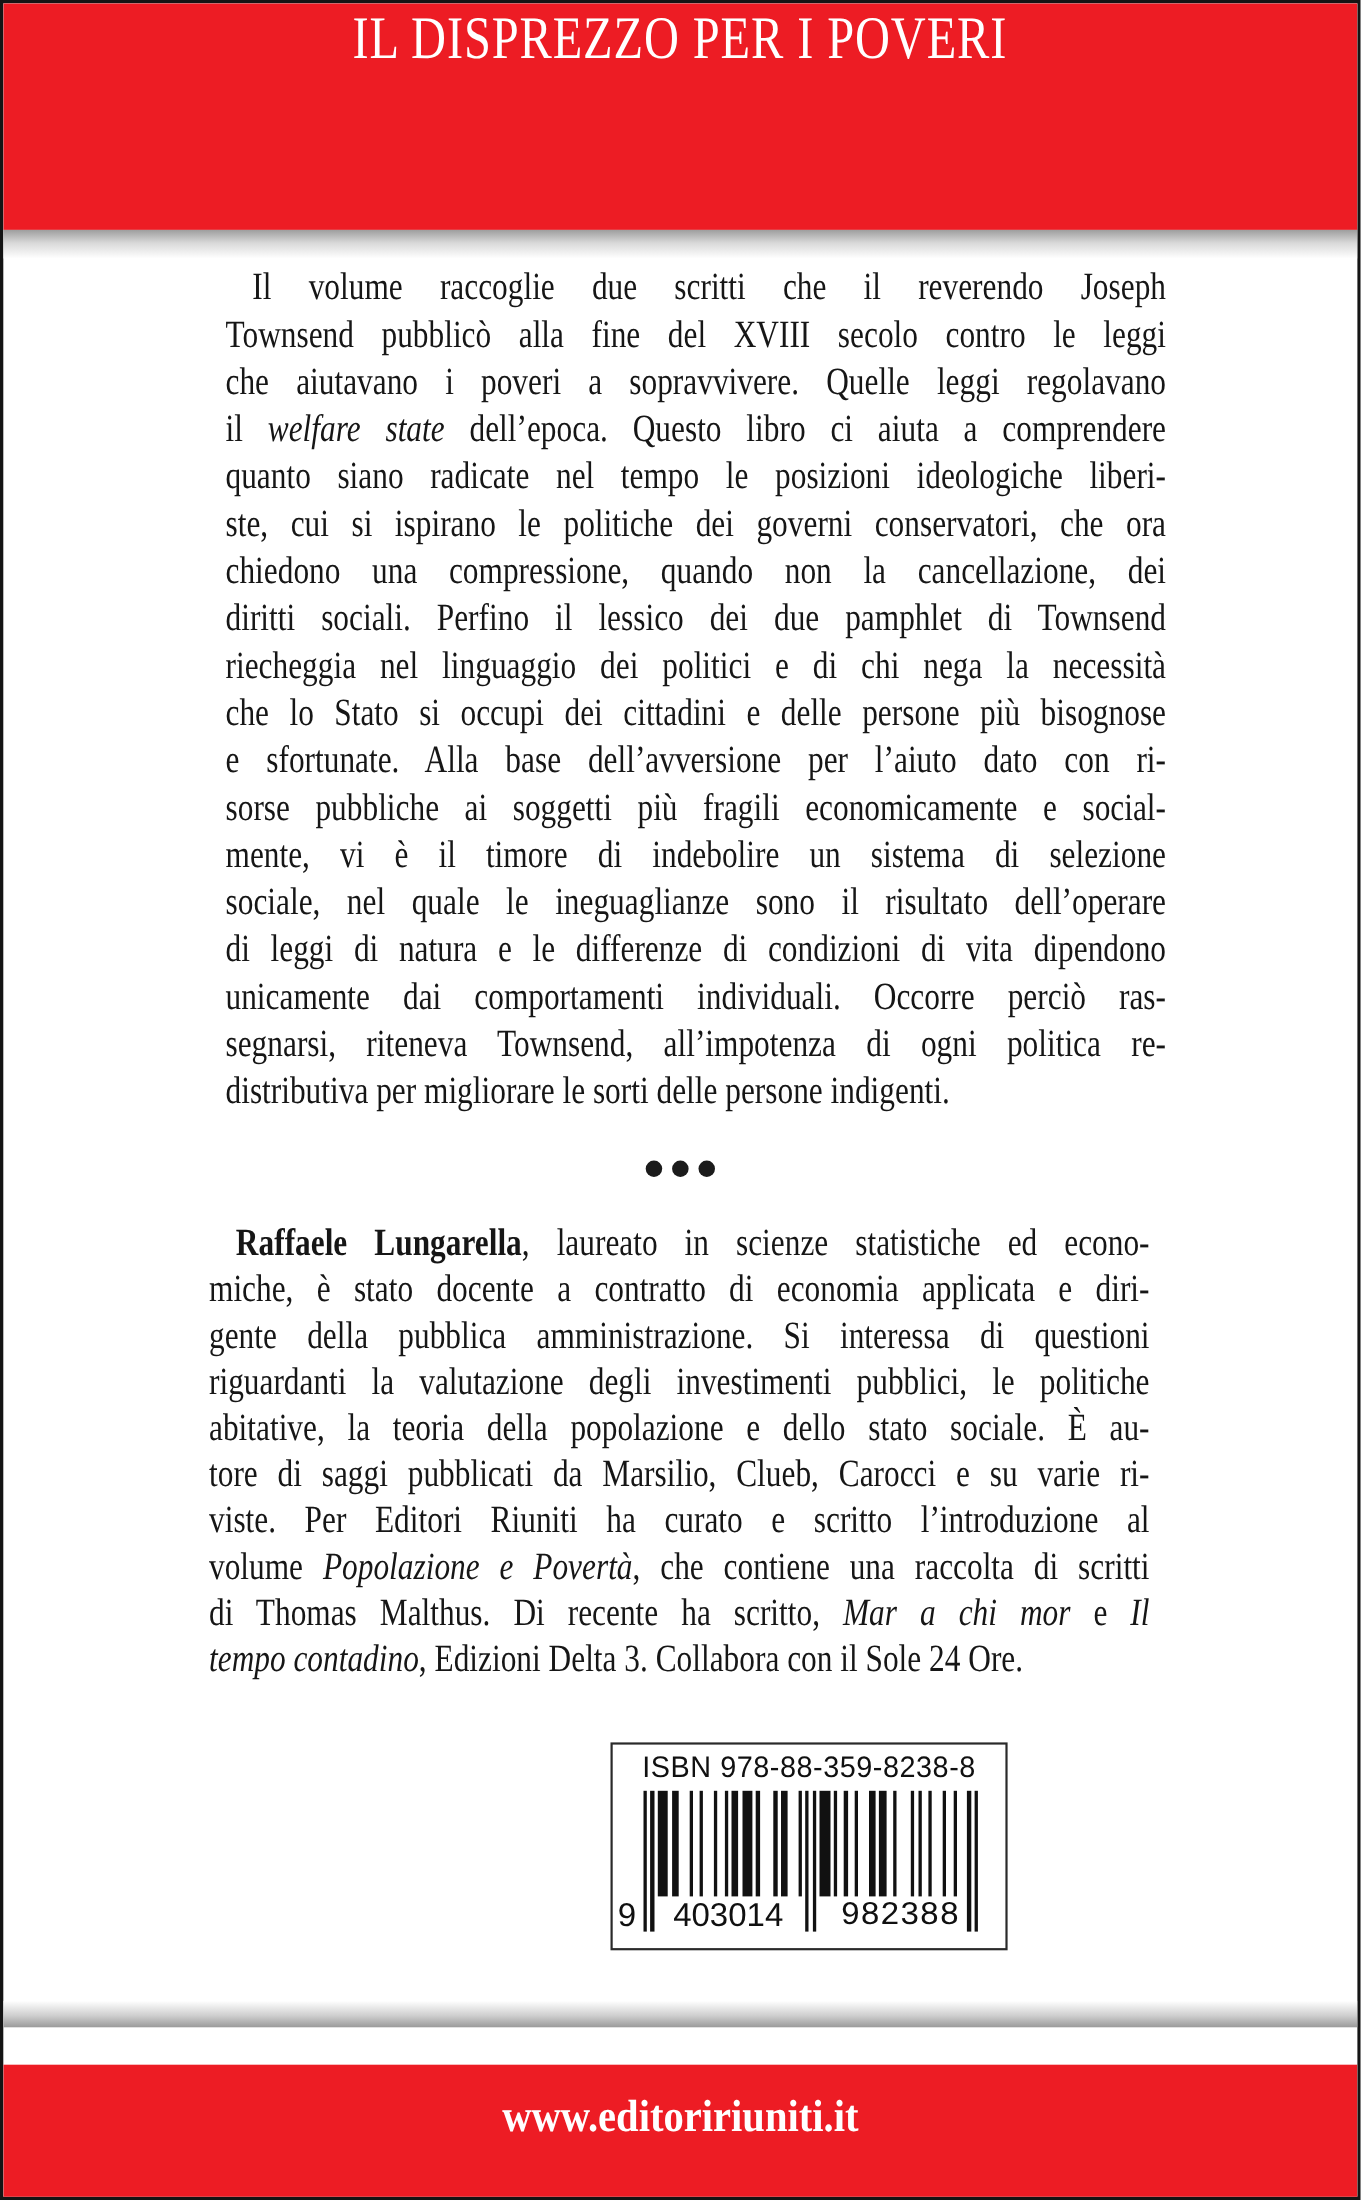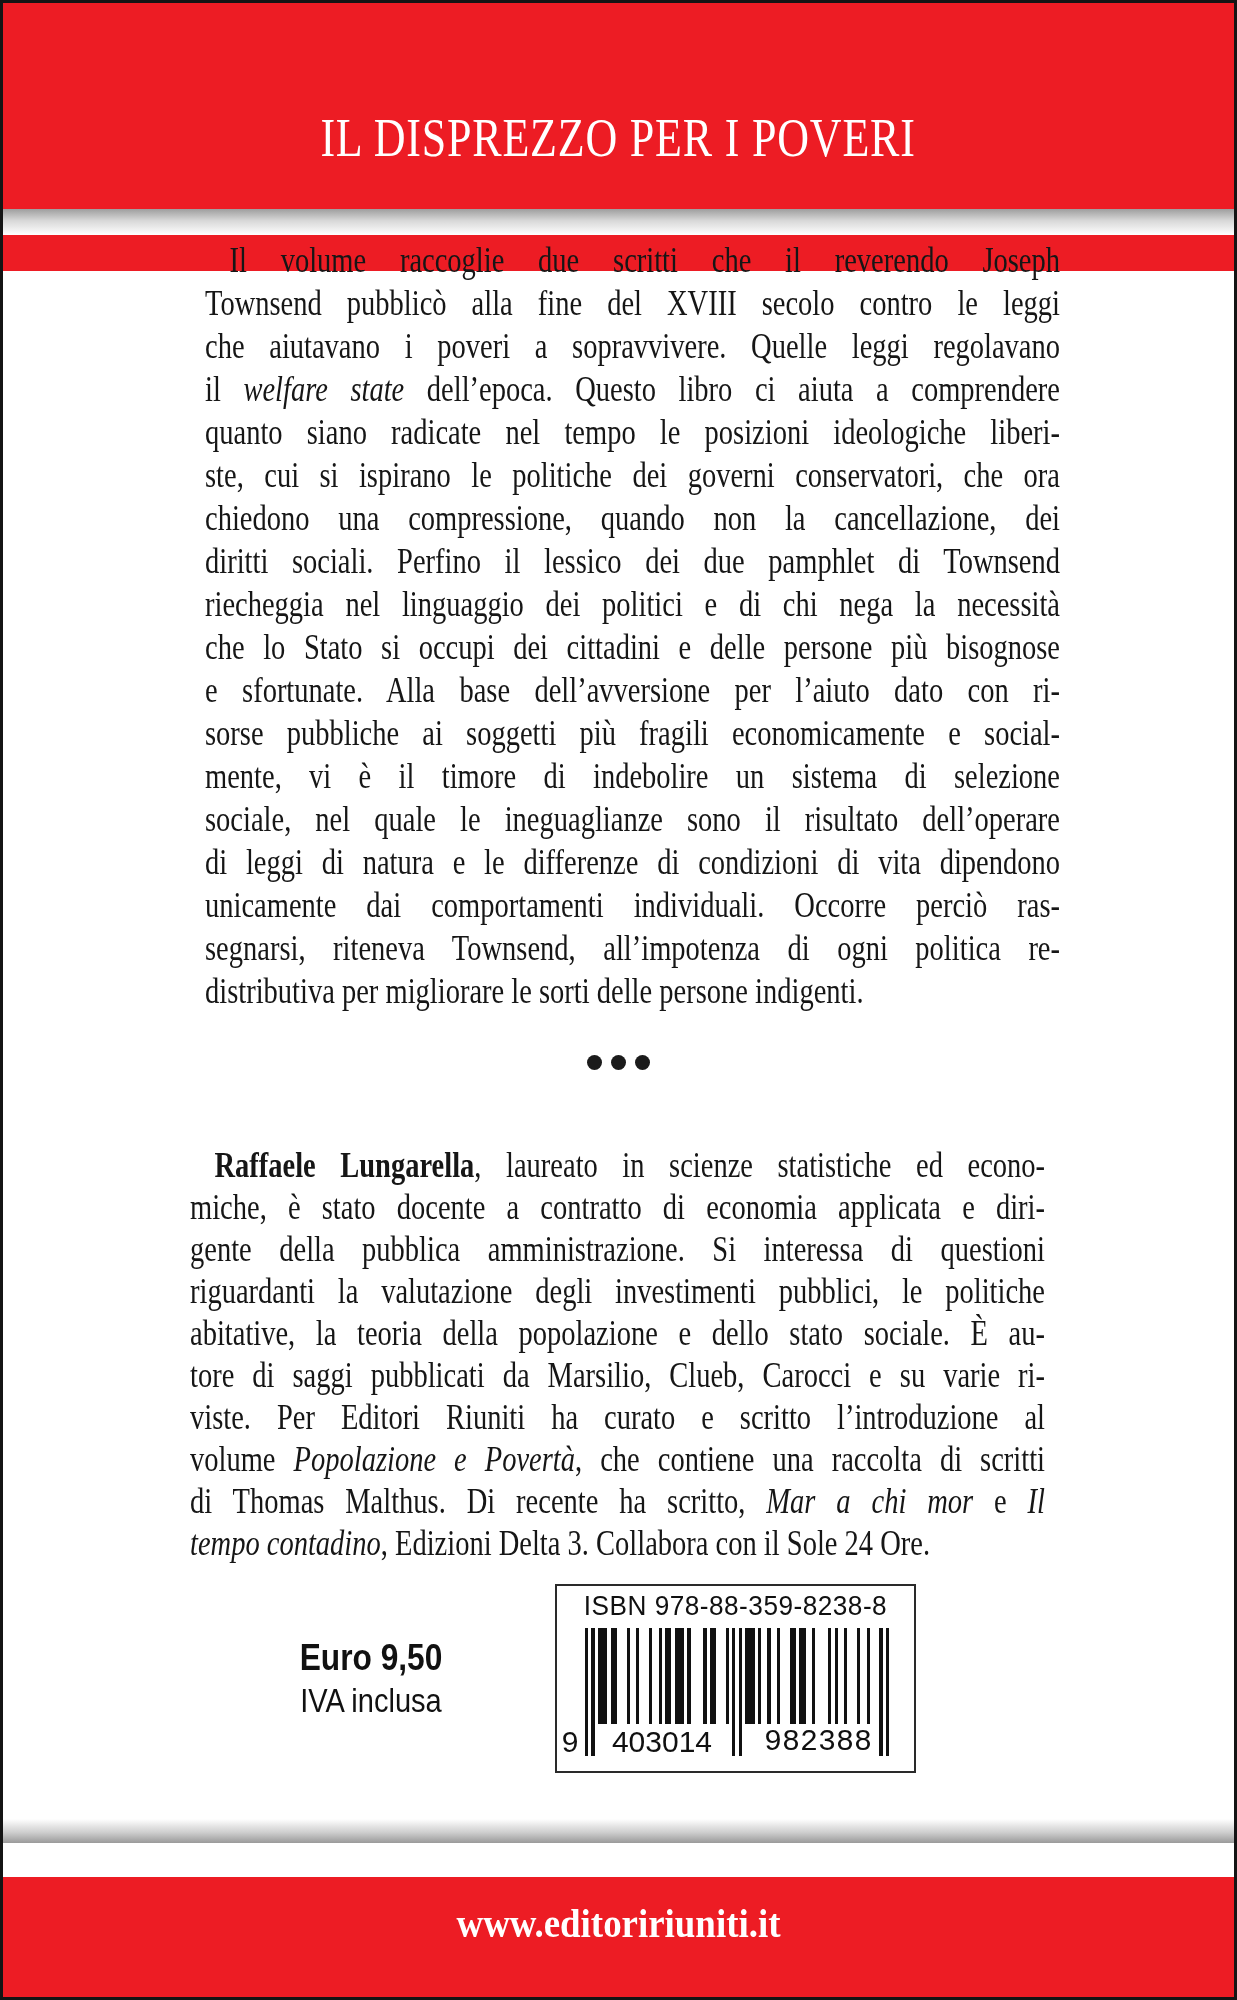--- a/index.html
+++ b/index.html
@@ -8,40 +8,40 @@
     width:1237px;height:2000px;
     margin:0 auto;
     background:#ffffff;
     border:3px solid #141414;
     box-sizing:border-box;
     overflow:hidden;
     font-family:"Liberation Serif", serif;
   }
   
   .band-top{
-    position:absolute;left:0;top:0;width:100%;height:268px;
+    position:absolute;left:0;top:0;width:100%;height:206px;
     background:#ed1c24;
-    display:flex;align-items:center;justify-content:center;
+    display:flex;justify-content:center;
   }
   .title{
     color:#ffffff;
     font-size:55px;
     letter-spacing:1px;
     white-space:nowrap;
     transform:scaleX(0.80);
     transform-origin:center;
   }
   .shadow-top{
     position:absolute;left:0;top:206px;width:100%;height:26px;
     background:linear-gradient(to bottom,#9e9e9e 0%,#d8d8d8 45%,#ffffff 100%);
   }
   
   .para{position:absolute;left:187px;width:855px;color:#161616;}
   .synopsis{top:236px;margin-left:15px;}
-  .bio{top:1106px;margin-top:36px;}
+  .bio{top:1106px;}
   .line{
     width:1050px;
     transform:scaleX(0.8143);
     transform-origin:0 50%;
     font-size:35px;
     height:43px;line-height:43px;
     text-align:justify;
     -moz-text-align-last:justify;
     text-align-last:justify;
     overflow:visible;
@@ -145,24 +145,20 @@
       <div class="line"><span>gente della pubblica amministrazione. Si interessa di questioni</span></div>
       <div class="line"><span>riguardanti la valutazione degli investimenti pubblici, le politiche</span></div>
       <div class="line"><span>abitative, la teoria della popolazione e dello stato sociale. È au-</span></div>
       <div class="line"><span>tore di saggi pubblicati da Marsilio, Clueb, Carocci e su varie ri-</span></div>
       <div class="line"><span>viste. Per Editori Riuniti ha curato e scritto l’introduzione al</span></div>
       <div class="line"><span>volume </span><span class="i">Popolazione e Povertà</span><span>, che contiene una raccolta di scritti</span></div>
       <div class="line"><span>di Thomas Malthus. Di recente ha scritto, </span><span class="i">Mar a chi mor</span><span> e </span><span class="i">Il</span></div>
       <div class="line last"><span class="i">tempo contadino</span><span>, Edizioni Delta 3. Collabora con il Sole 24 Ore.</span></div>
     </div>
 
-  <div class="price">
-    <div class="amount">Euro 9,50</div>
-    <div class="vat">IVA inclusa</div>
-  </div>
 
   <div class="isbn-box">
     <div class="isbn-label">ISBN 978-88-359-8238-8</div>
     <div class="barcode">
       <div class="bars" id="bars">
         <span class="bc-digit bc-first">9</span>
         <span class="bc-digit bc-g1">403014</span>
         <span class="bc-digit bc-g2">982388</span>
       <span class="bar" style="left: 0px; width: 3.2px; height: 128px;"></span>
           <span class="bar" style="left: 6.4px; width: 3.2px; height: 128px;"></span>

